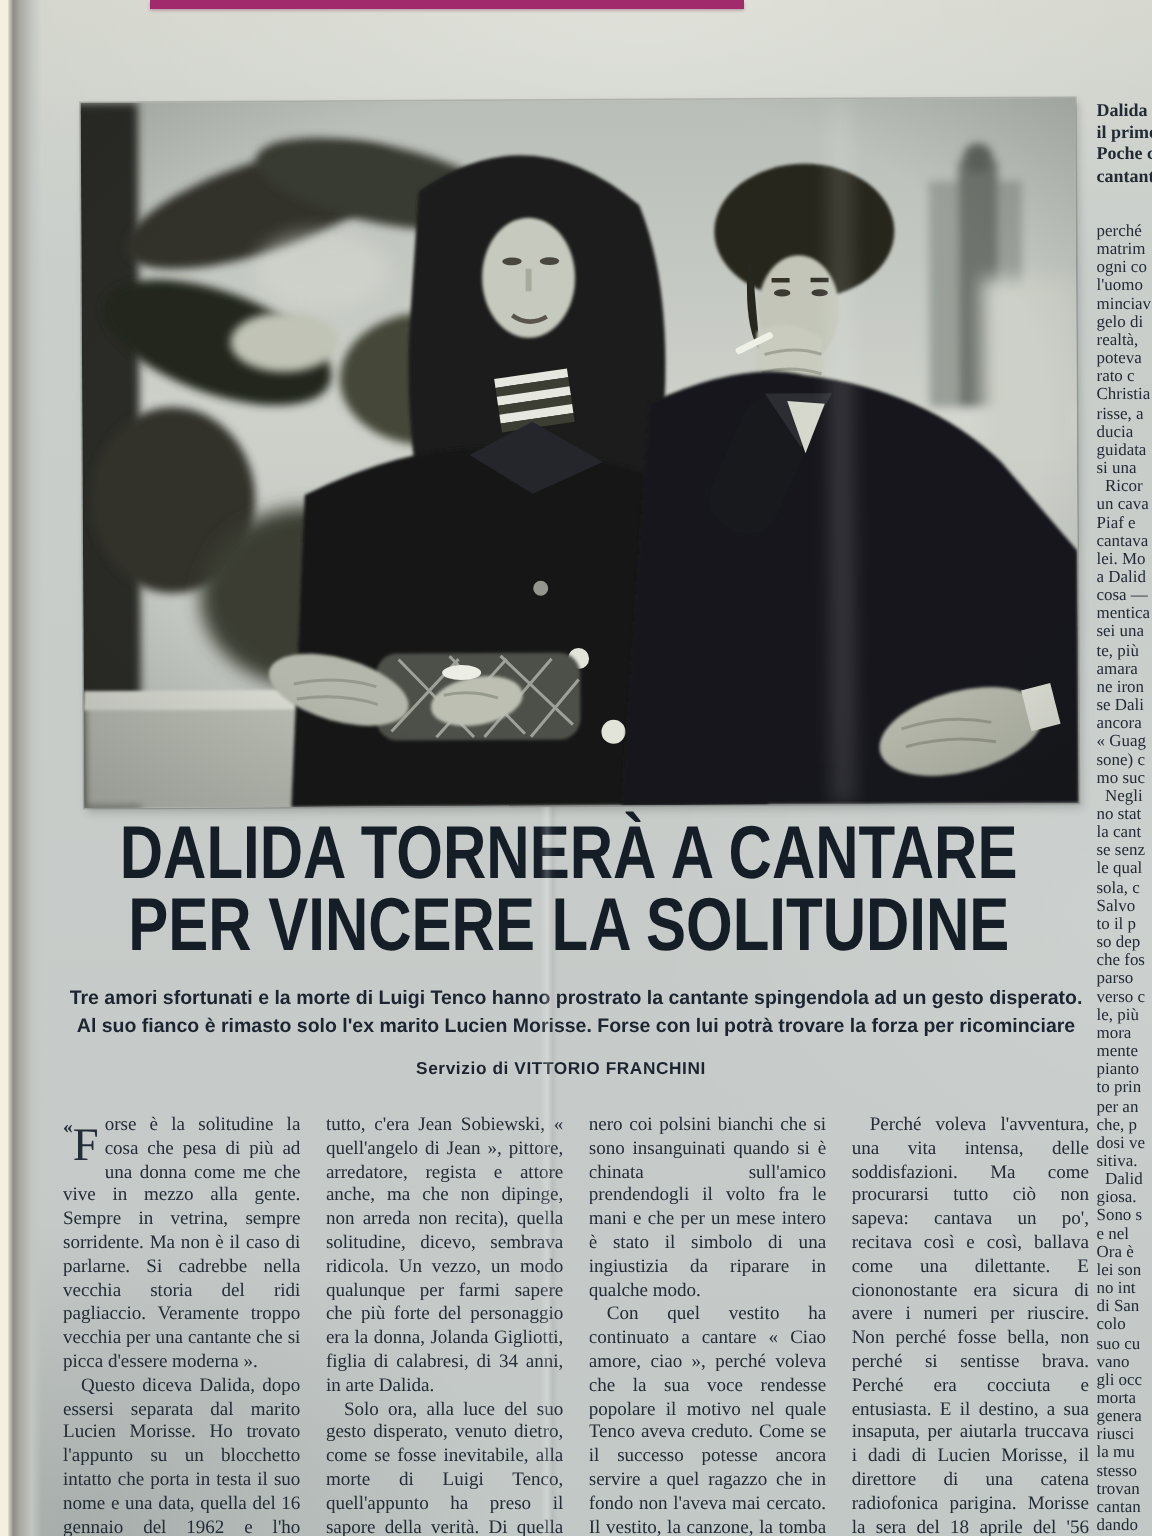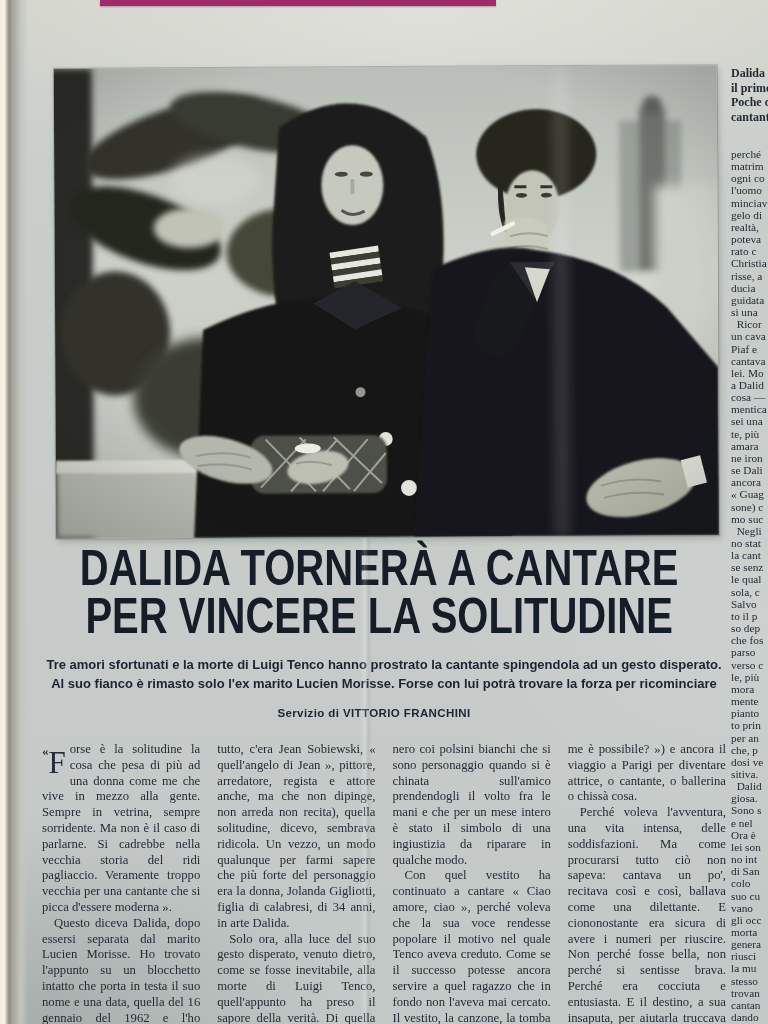--- a/index.html
+++ b/index.html
@@ -186,25 +186,24 @@
     <div class="col">
       <p><span class="dcap"><span class="oq">«</span><span class="dcF">F</span></span><span>orse è la solitudine la cosa che pesa di più ad una donna come me che vive in mezzo alla gente. Sempre in vetrina, sempre sorridente. Ma non è il caso di parlarne. Si cadrebbe nella vecchia storia del ridi pagliaccio. Veramente troppo vecchia per una cantante che si picca d'essere moderna ».</span></p>
       <p class="indent">Questo diceva Dalida, dopo essersi separata dal marito Lucien Morisse. Ho trovato l'appunto su un blocchetto intatto che porta in testa il suo nome e una data, quella del 16 gennaio del 1962 e l'ho ricordata dietro le quinte del Teatro Nuovo di Milano dove si esibiva come « star » in uno spettacolo che proponeva insieme canzoni e jazz. Io che parlavo</p>
     </div>
     <div class="col">
       <p>tutto, c'era Jean Sobiewski, « quell'angelo di Jean », pittore, arredatore, regista e attore anche, ma che non dipinge, non arreda non recita), quella solitudine, dicevo, sembrava ridicola. Un vezzo, un modo qualunque per farmi sapere che più forte del personaggio era la donna, Jolanda Gigliotti, figlia di calabresi, di 34 anni, in arte Dalida.</p>
       <p class="indent">Solo ora, alla luce del suo gesto disperato, venuto dietro, come se fosse inevitabile, alla morte di Luigi Tenco, quell'appunto ha preso il sapore della verità. Di quella verità che per pigrizia, per disinteresse, per non aver noie, si lascia troppo spesso cadere nel vuoto.</p>
 
     </div>
     <div class="col">
-      <p>nero coi polsini bianchi che si sono personaggio quando si è chinata sull'amico prendendogli il volto fra le mani e che per un mese intero è stato il simbolo di una ingiustizia da riparare in qualche modo.</p>
+      <p>nero coi polsini bianchi che si sono insanguinati quando si è chinata sull'amico prendendogli il volto fra le mani e che per un mese intero è stato il simbolo di una ingiustizia da riparare in qualche modo.</p>
       <p class="indent">Con quel vestito ha continuato a cantare « Ciao amore, ciao », perché voleva che la sua voce rendesse popolare il motivo nel quale Tenco aveva creduto. Come se il successo potesse ancora servire a quel ragazzo che in fondo non l'aveva mai cercato. Il vestito, la canzone, la tomba di Tenco nel paesino piemontese dove lei sola si è recata a portare dei fiori, come un'amica qualunque, senza i fotografi d'obbligo in ogni suo viaggio, sono stati gli anelli della lunga catena di manifestazioni di follia, prima</p>
     </div>
     <div class="col">
-      <p>me è possibile? ») e ancora il viaggio a Parigi per diventare attrice, o cantante, o ballerina o chissà cosa.</p>
       <p class="indent">Perché voleva l'avventura, una vita intensa, delle soddisfazioni. Ma come procurarsi tutto ciò non sapeva: cantava un po', recitava così e così, ballava come una dilettante. E ciononostante era sicura di avere i numeri per riuscire. Non perché fosse bella, non perché si sentisse brava. Perché era cocciuta e entusiasta. E il destino, a sua insaputa, per aiutarla truccava i dadi di Lucien Morisse, il direttore di una catena radiofonica parigina. Morisse la sera del 18 aprile del '56 voleva andare a sentire uno spettacolo di voci nuove. Il suo amico Eddie Barclay, editore</p>
     </div>
   </div>
 
   <aside class="sidebar">
     <div class="sb-caption">
         <div class="line">Dalida</div>
         <div class="line">il primo</div>
         <div class="line">Poche c</div>
         <div class="line">cantante</div>

